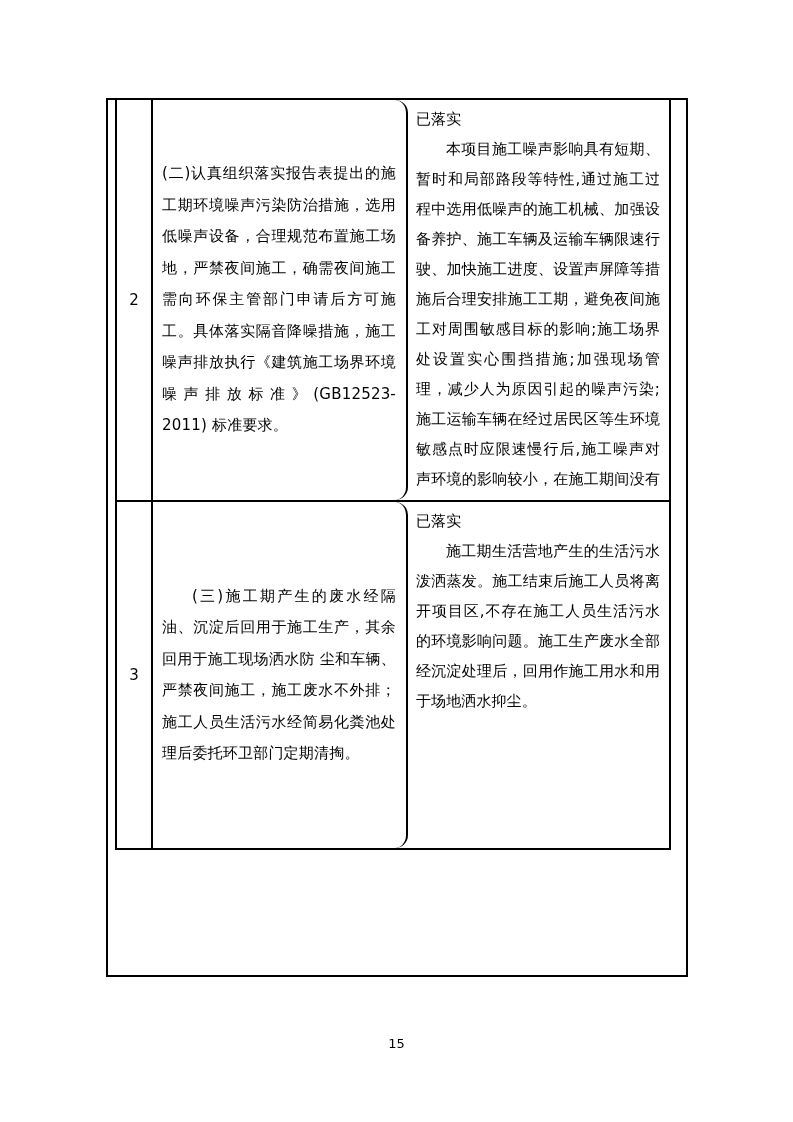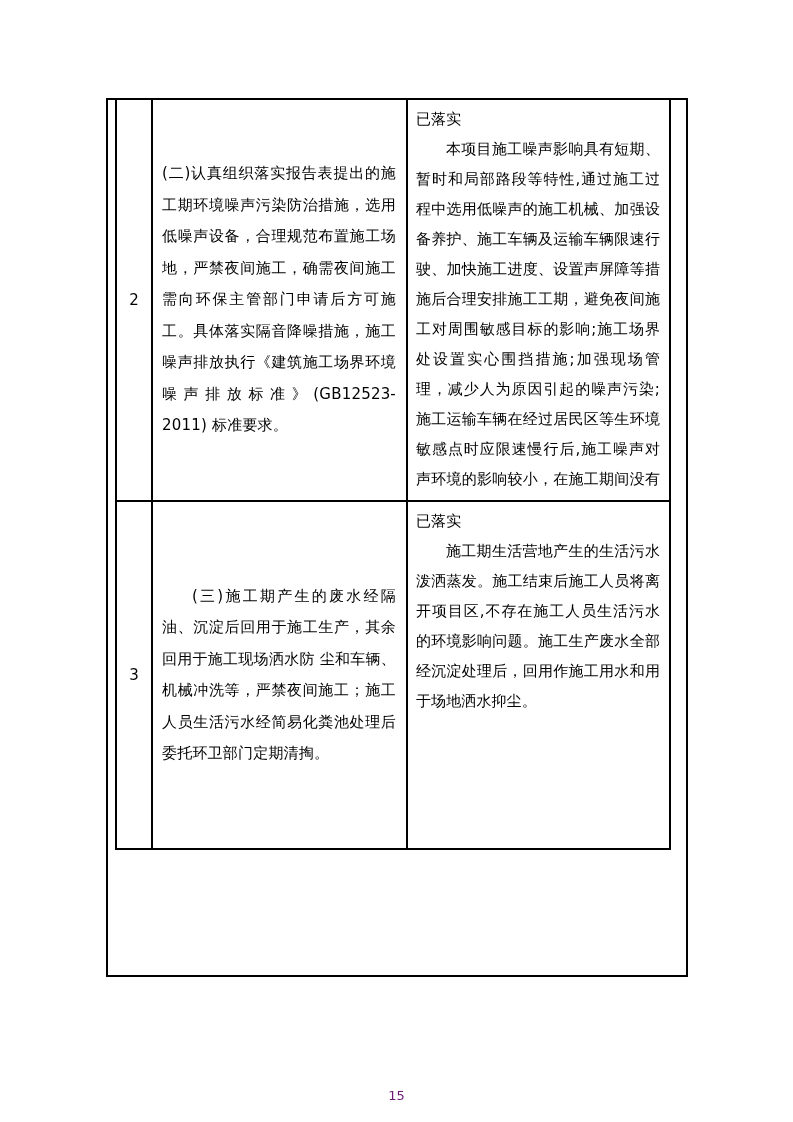--- a/index.html
+++ b/index.html
@@ -30,45 +30,45 @@
   }
   .t-row { display:grid; grid-template-columns:36px 255px auto; }
   .t-row.row-2 { height:402px; border-bottom:2px solid #000; }
   .t-row.row-3 { height:346px; }
   .cell { border-right:2px solid #000; overflow:hidden; }
   .cell:last-child { border-right:none; }
   .cell-num {
     display:flex; align-items:center; justify-content:center;
     font-size:15px;
   }
-  .cell-measure { display:flex; align-items:center; }
+  .cell-measure { display:flex; align-items:center;border-radius:13px; }
   .cell-measure p {
     width:100%;
     padding:0 10px 0 9px;
     font-size:15px;
     line-height:31.5px;
     text-align:justify;
     letter-spacing:0.2px;
   }
   .cell-measure.indent-first p { text-indent:2em; }
   .cell-status { padding:4px 9px 0 8px; }
   .cell-status p {
     font-size:15px;
     line-height:30px;
     text-align:justify;
     letter-spacing:0.1px;
   }
   .cell-status p.detail { text-indent:2em; }
   .page-number {
     position:absolute;
-    left:0; top:1088px;
+    left:0; top:1036px;
     width:100%;
     text-align:center;
     font-size:13px;
-    color:#701a75;
+    color:#000000;
   }
 </style>
 </head>
 <body>
 
 <div class="page">
 
   <div class="outer-box"></div>
 
   <div class="inner-table">
@@ -84,21 +84,21 @@
         <p class="status-label">已落实</p>
         <p class="detail">本项目施工噪声影响具有短期、暂时和局部路段等特性,通过施工过程中选用低噪声的施工机械、加强设备养护、施工车辆及运输车辆限速行驶、加快施工进度、设置声屏障等措施后合理安排施工工期，避免夜间施工对周围敏感目标的影响;施工场界处设置实心围挡措施;加强现场管理，减少人为原因引起的噪声污染;施工运输车辆在经过居民区等生环境敏感点时应限速慢行后,施工噪声对声环境的影响较小，在施工期间没有收到投诉。</p>
       </div>
     </div>
 
     <div class="t-row row-3">
       <div class="cell cell-num">
         <span>3</span>
       </div>
       <div class="cell cell-measure indent-first">
-        <p>(三)施工期产生的废水经隔油、沉淀后回用于施工生产，其余回用于施工现场洒水防 尘和车辆、机械冲洗等，严禁夜间施工；施工人员生活污水经简易化粪池处理后委托环卫部门定期清掏。</p>
+        <p>(三)施工期产生的废水经隔油、沉淀后回用于施工生产，其余回用于施工现场洒水防 尘和车辆、严禁夜间施工，施工废水不外排；施工人员生活污水经简易化粪池处理后委托环卫部门定期清掏。</p>
       </div>
       <div class="cell cell-status">
         <p class="status-label">已落实</p>
         <p class="detail">施工期生活营地产生的生活污水泼洒蒸发。施工结束后施工人员将离开项目区,不存在施工人员生活污水的环境影响问题。施工生产废水全部经沉淀处理后，回用作施工用水和用于场地洒水抑尘。</p>
       </div>
     </div>
 
   </div>
 
   <div class="page-number">15</div>

